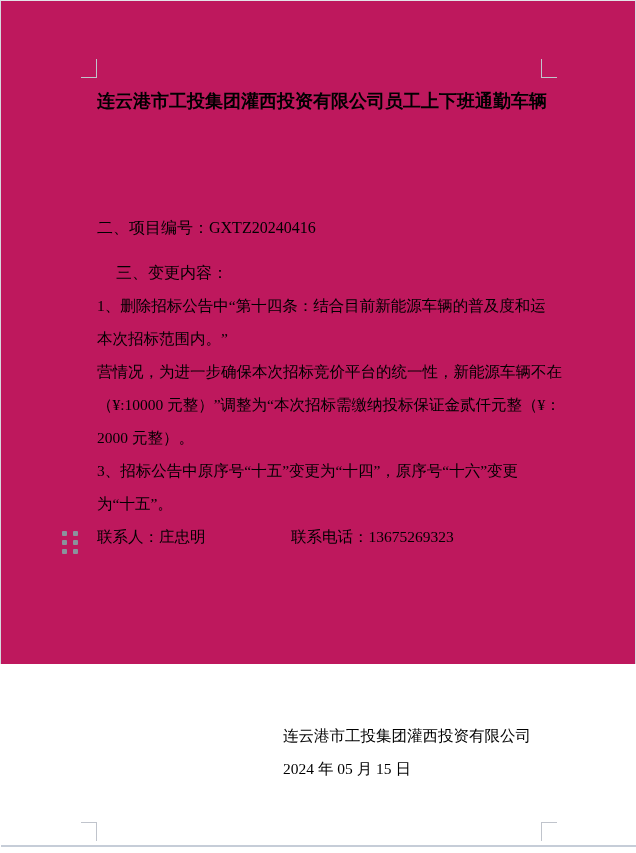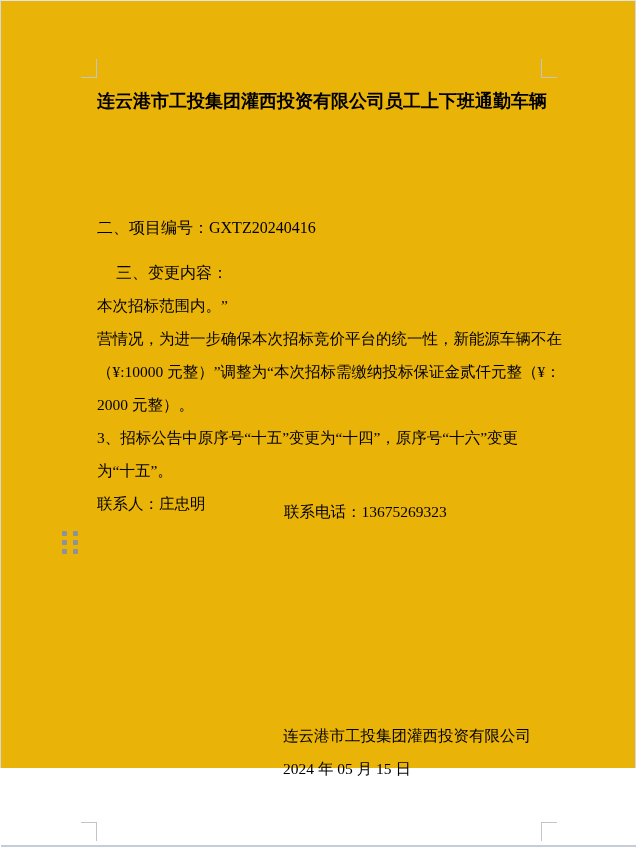--- a/index.html
+++ b/index.html
@@ -6,22 +6,22 @@
   html, body {
     width: 636px; height: 853px;
     background: #ffffff;
     font-family: "Liberation Serif", "DejaVu Serif", serif;
     color: #000000;
     overflow: hidden;
   }
   .page {
     position: absolute;
     left: 0; top: 0;
-    width: 636px; height: 768px;
-    background: #eab308;
+    width: 636px; height: 664px;
+    background: #be185d;
     border-left: 1px solid #d6d8de;
     border-right: 1px solid #d6d8de;
     border-top: 1px solid #e3e4e8;
   }
   .page-bottom-edge {
     position: absolute;
     left: 0; top: 844px;
     width: 636px; height: 2px;
     background: #c6cdd8;
   }
@@ -76,21 +76,21 @@
   .sec.s3 { top: 262px; margin-left: 19px; }
   .body-block {
     position: absolute;
     left: 0; top: 288px;
     width: 444px;
     font-size: 15.5px;
     line-height: 33px;
   }
   .body-line { white-space: nowrap; }
   .contact-line { position: relative; }
-  .contact-phone { position: absolute; left: 187px; top: 0; margin-top: 8px; }
+  .contact-phone { position: absolute; left: 194px; top: 0; }
   .signature {
     position: absolute;
     top: 718px;
     right: 10px;
     font-size: 15.5px;
     line-height: 33px;
     white-space: nowrap;
   }
 </style>
 </head>
@@ -115,20 +115,21 @@
   <div class="content">
 
     <div class="doc-title">
       <div>连云港市工投集团灌西投资有限公司员工上下班通勤车辆</div>
     </div>
 
     <div class="sec s2">二、项目编号：GXTZ20240416</div>
     <div class="sec s3">三、变更内容：</div>
 
     <div class="body-block">
+      <div class="body-line">1、删除招标公告中“第十四条：结合目前新能源车辆的普及度和运</div>
       <div class="body-line">本次招标范围内。”</div>
       <div class="body-line">营情况，为进一步确保本次招标竞价平台的统一性，新能源车辆不在</div>
       <div class="body-line">（¥:10000 元整）”调整为“本次招标需缴纳投标保证金贰仟元整（¥：</div>
       <div class="body-line">2000 元整）。</div>
       <div class="body-line">3、招标公告中原序号“十五”变更为“十四”，原序号“十六”变更</div>
       <div class="body-line">为“十五”。</div>
       <div class="body-line contact-line">
         <span>联系人：庄忠明</span>
         <span class="contact-phone">联系电话：13675269323</span>
       </div>

